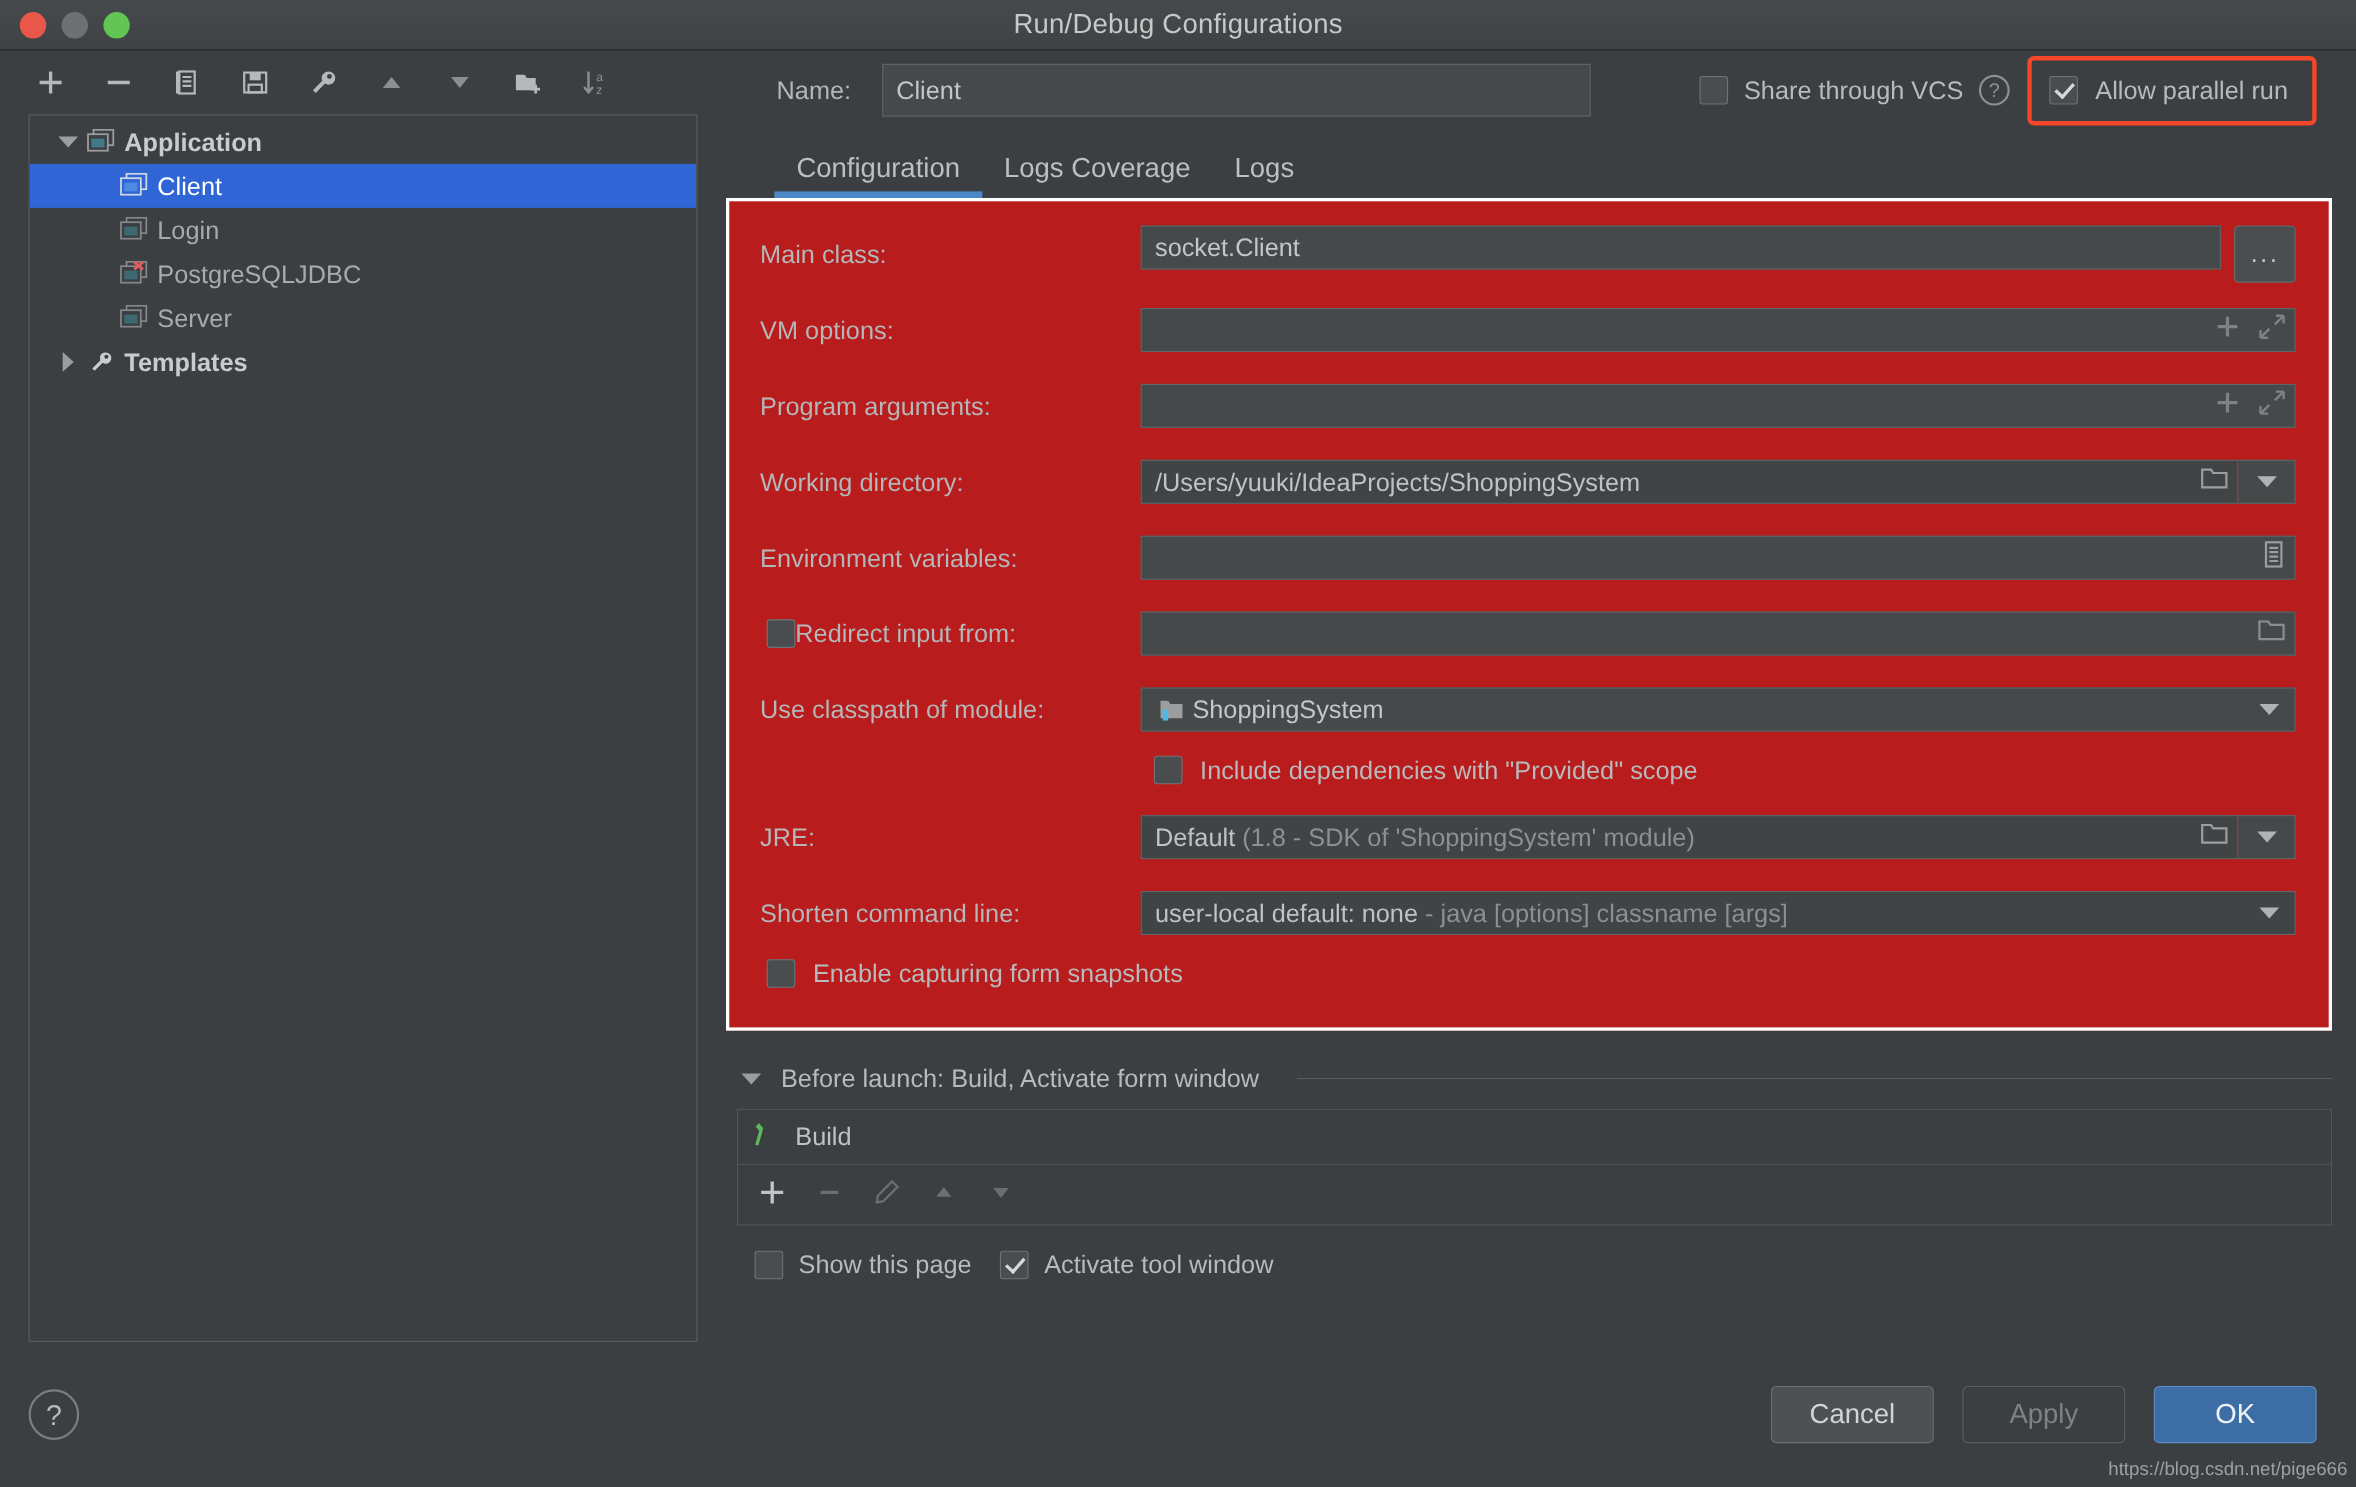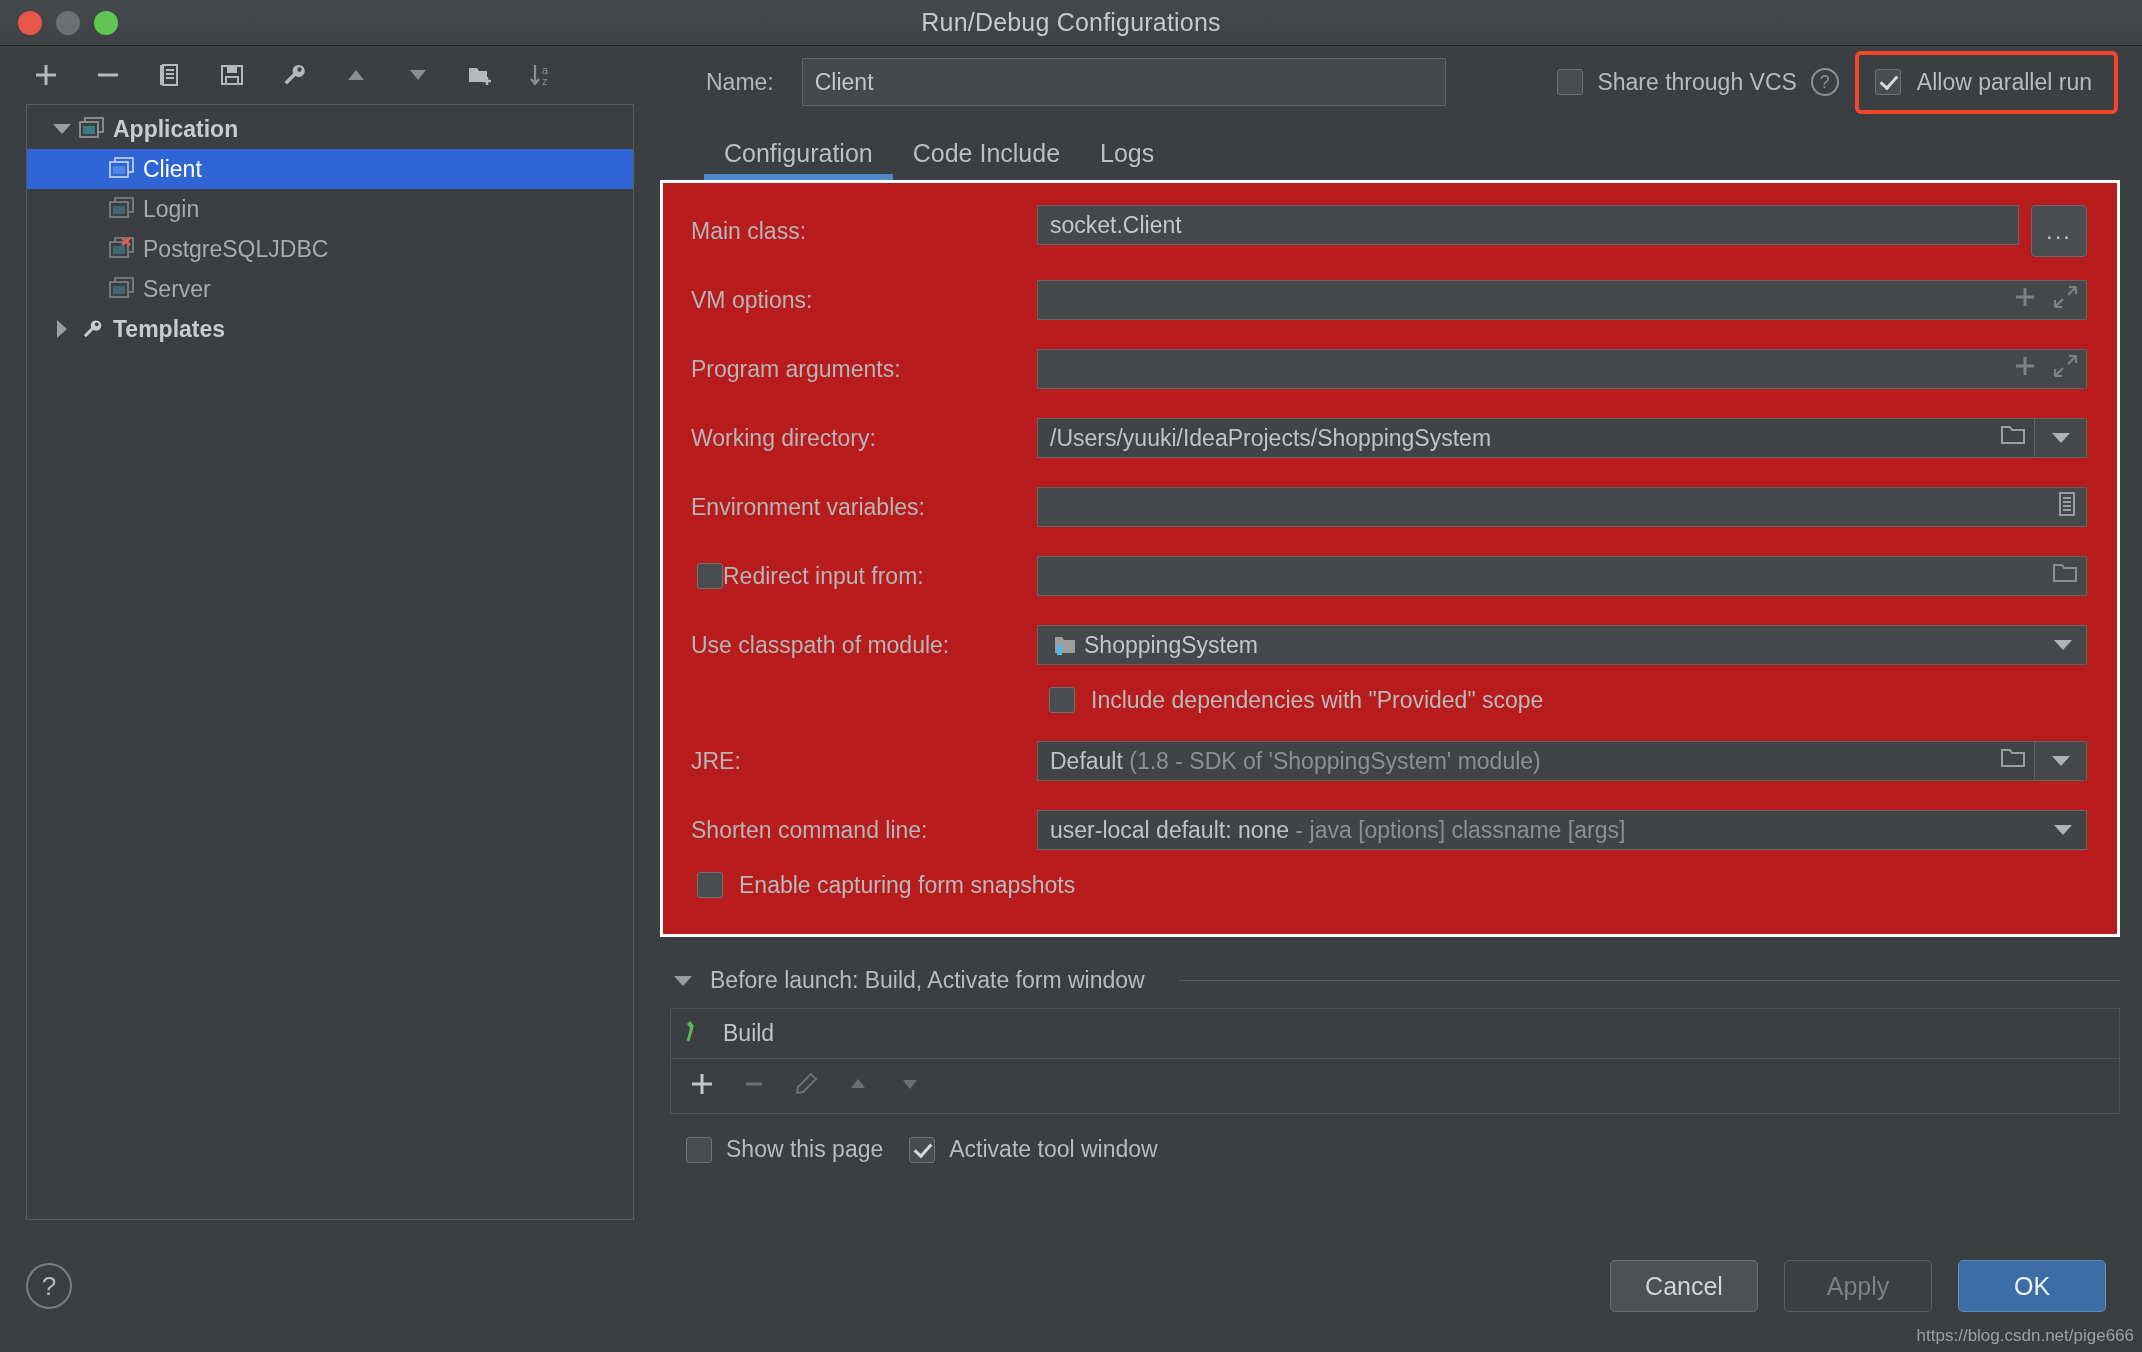--- a/index.html
+++ b/index.html
@@ -195,21 +195,21 @@
     gap: 0;
   }
   #share-vcs-group { display: flex; align-items: center; gap: 14px; margin-right: 16px; }
   #parallel-highlight {
     border: 4px solid #f4462a;
     border-radius: 6px;
     padding: 14px 22px 14px 16px;
     display: flex;
     align-items: center;
     gap: 16px;
-    margin-right: 2px;
+    margin-right: 14px;
   }
 
   
   #tabs {
     display: flex;
     align-items: flex-end;
     gap: 0;
     height: 62px;
     padding-left: 44px;
   }
@@ -586,21 +586,21 @@
           </div>
           <div id="parallel-highlight">
             <span class="checkbox checked"></span>
             <span class="cb-label">Allow parallel run</span>
           </div>
         </div>
       </div>
 
       <div id="tabs">
         <div class="tab active">Configuration</div>
-        <div class="tab">Code Include</div>
+        <div class="tab">Logs Coverage</div>
         <div class="tab">Logs</div>
       </div>
 
       <div id="config-panel">
 
         <div class="frow">
           <div class="flabel">Main class:</div>
           <div class="fctrl">
             <div class="field">
               <span class="val">socket.Client</span>

